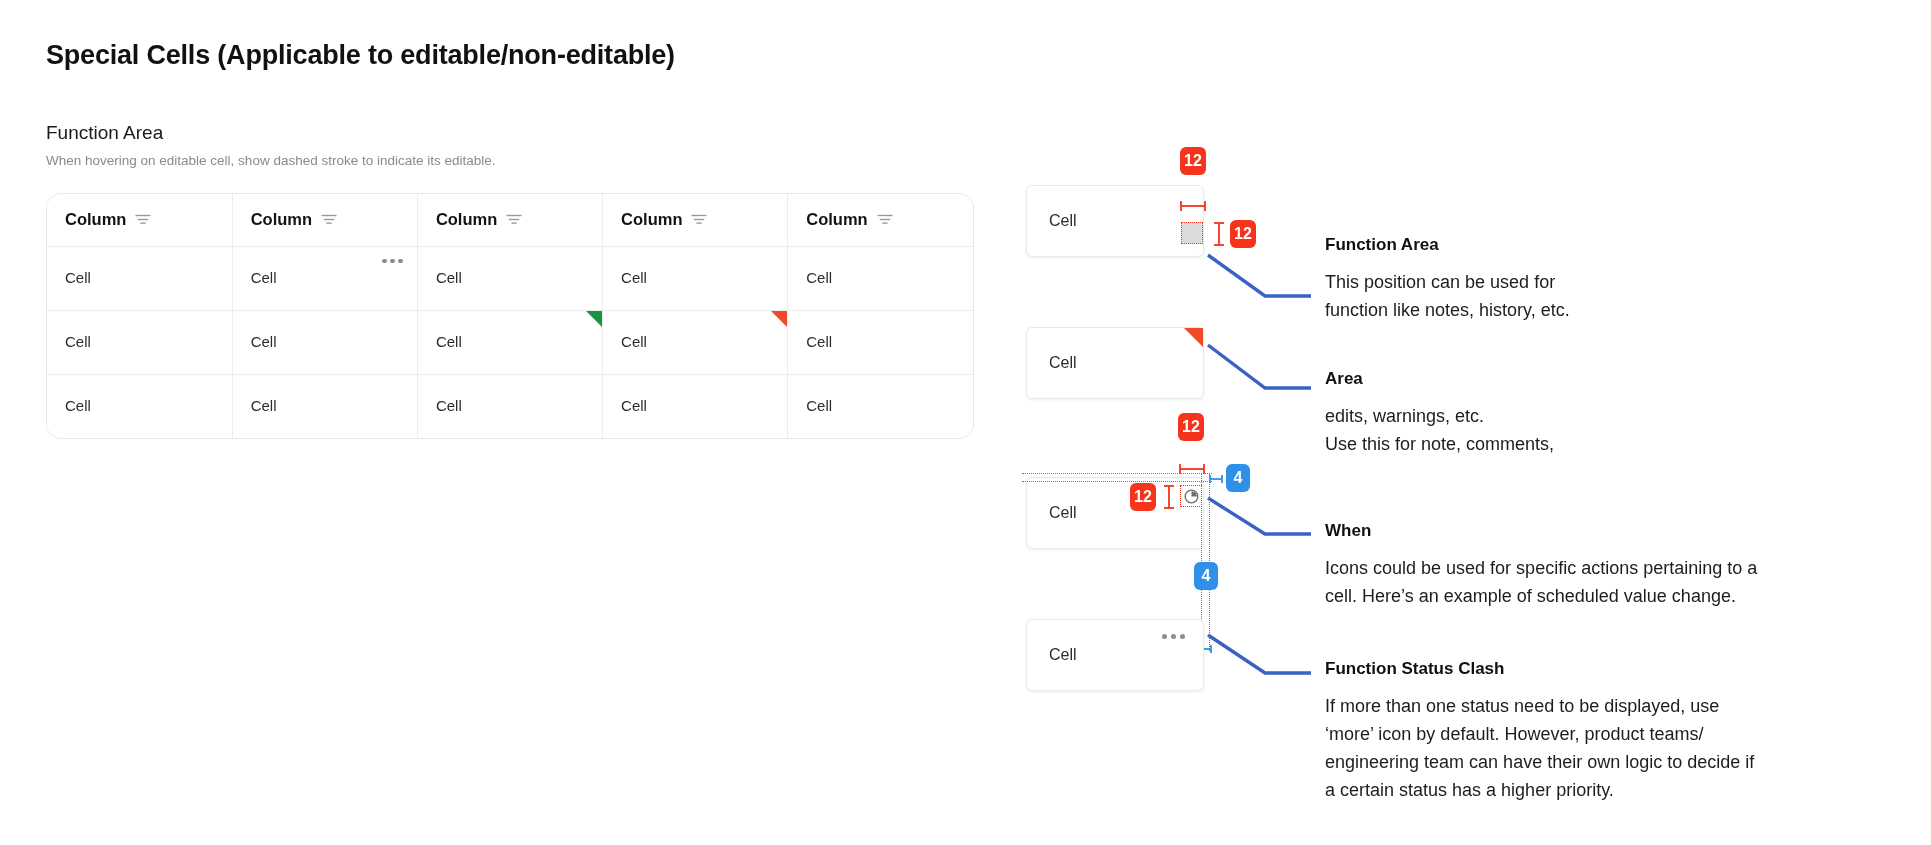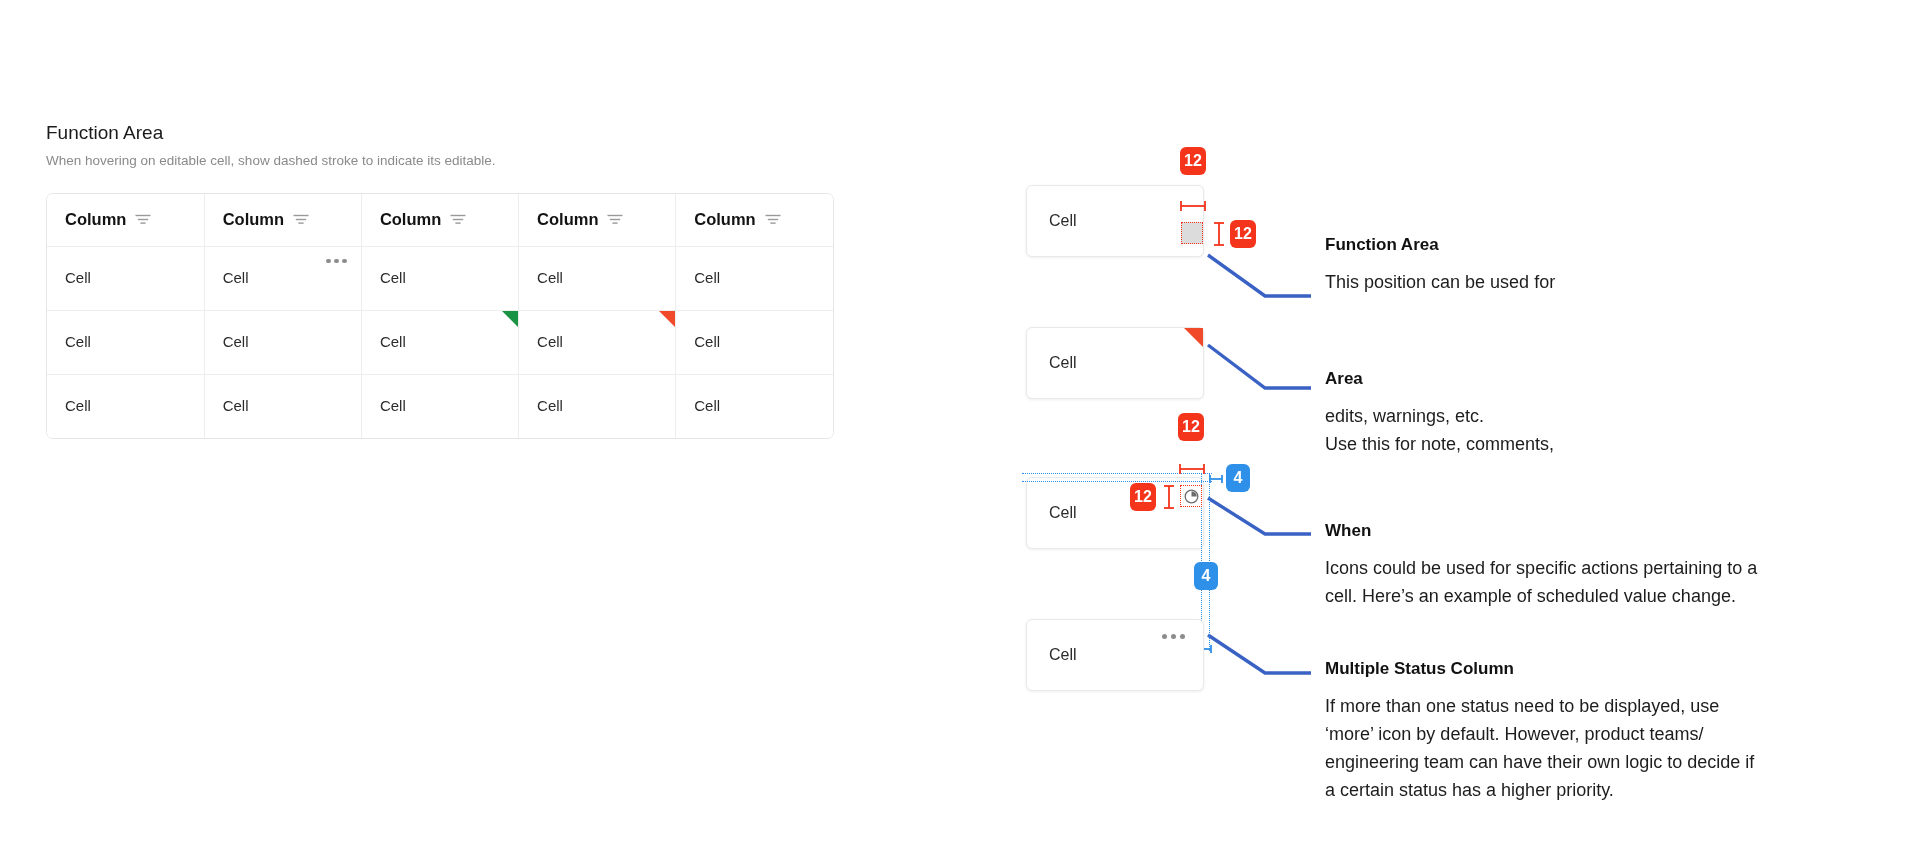--- a/index.html
+++ b/index.html
@@ -24,22 +24,22 @@
     font-size:19px;font-weight:400;color:#1a1a1a;
   }
   .section-sub{
     position:absolute;left:46px;top:153px;
     font-size:13.5px;font-weight:400;color:#8a8a8a;
   }
 
   
   .table-wrap{
     position:absolute;left:46px;top:193px;
-    width:788px;
-    border:1px solid #e6e6e6;border-radius:7px;
+    width:928px;
+    border:1px solid #e6e6e6;border-radius:15px;
     background:#ffffff;overflow:hidden;
     box-sizing:border-box;
   }
   table.grid{border-collapse:collapse;width:100%;table-layout:fixed;}
   table.grid th, table.grid td{
     border-right:1px solid #ededed;
     border-bottom:1px solid #ededed;
     padding:0 18px;
     text-align:left;
     position:relative;
@@ -123,20 +123,21 @@
   .hline-dot{position:absolute;border-top:1.5px dotted #2e90e8;}
   .vline-dot{position:absolute;border-left:1.5px dotted #2e90e8;}
 
   .clock-ico{position:absolute;}
 </style>
 </head>
 <body>
 
 <div class="canvas">
 
+  <div class="page-title">Special Cells (Applicable to editable/non-editable)</div>
   <div class="section-title">Function Area</div>
   <div class="section-sub">When hovering on editable cell, show dashed stroke to indicate its editable.</div>
 
   <div class="table-wrap">
     <table class="grid">
       <thead>
         <tr>
           <th>
             <div class="th-inner">
               <span class="th-label">Column</span>
@@ -251,20 +252,21 @@
   <svg class="msvg" style="left:1212px;top:220px;width:14px;height:28px;" viewBox="0 0 14 28">
     <line x1="7" y1="3" x2="7" y2="25" stroke="#f4341b" stroke-width="1.8"></line>
     <line x1="2" y1="3" x2="12" y2="3" stroke="#f4341b" stroke-width="1.8"></line>
     <line x1="2" y1="25" x2="12" y2="25" stroke="#f4341b" stroke-width="1.8"></line>
   </svg>
   <div class="badge red" style="left:1230px;top:220px;width:26px;height:28px;">12</div>
 
   <div class="anno-title" style="left:1325px;top:235px;">Function Area</div>
   <div class="anno-body" style="left:1325px;top:269px;width:420px;">
     <div>This position can be used for</div>
+    <div>function like notes, history, etc.</div>
   </div>
 
   <div class="spec-card" style="left:1026px;top:327px;width:178px;height:72px;">
     <span class="card-tri"></span>
     <span class="cc">Cell</span>
   </div>
 
   <div class="anno-title" style="left:1325px;top:369px;">Area</div>
   <div class="anno-body" style="left:1325px;top:403px;width:420px;">
     <div>edits, warnings, etc.</div>
@@ -323,21 +325,21 @@
 
   <div class="spec-card" style="left:1026px;top:619px;width:178px;height:72px;">
     <span class="card-dots">
         <i></i>
         <i></i>
         <i></i>
       </span>
     <span class="cc">Cell</span>
   </div>
 
-  <div class="anno-title" style="left:1325px;top:659px;">Multiple Status Column</div>
+  <div class="anno-title" style="left:1325px;top:659px;">Function Status Clash</div>
   <div class="anno-body" style="left:1325px;top:693px;width:520px;">
     <div>If more than one status need to be displayed, use</div>
     <div>‘more’ icon by default. However, product teams/</div>
     <div>engineering team can have their own logic to decide if</div>
     <div>a certain status has a higher priority.</div>
   </div>
 
 </div>
 
 </body></html>

